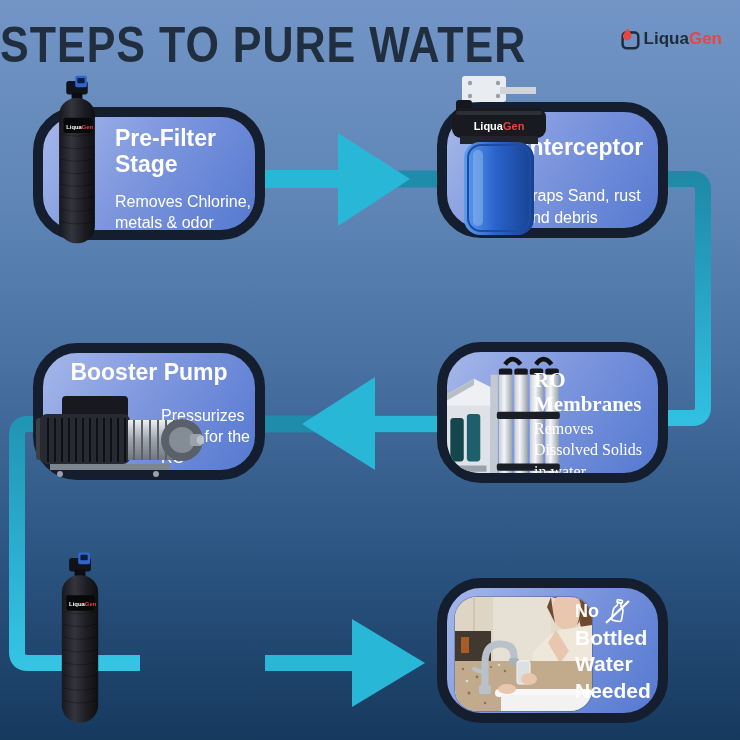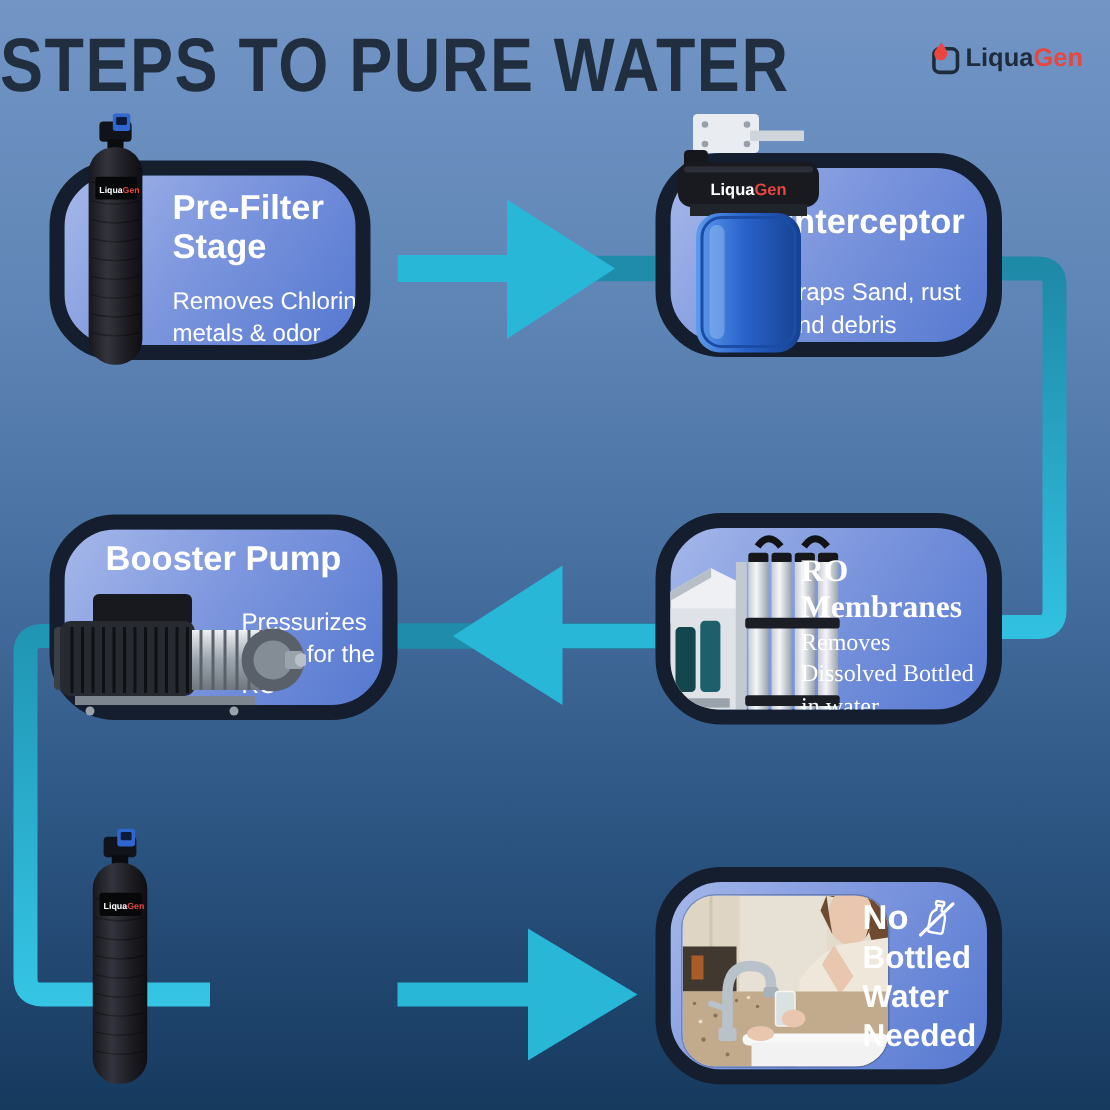--- a/index.html
+++ b/index.html
@@ -27,21 +27,21 @@
   .t-int{position:absolute;left:76px;top:22px;width:130px;}
   .t-int p{margin-top:25px;}
   .t-boost h2{position:absolute;left:0;top:6px;width:100%;text-align:center;}
   .t-boost p{position:absolute;left:118px;top:52px;width:106px;}
   .t-ro{position:absolute;left:87px;top:16px;width:124px;font-family:Liberation Serif, serif;}
   .t-ro h2{font-size:21px;}
   .t-ro p{margin-top:2px;}
   .t-post{position:absolute;left:58px;top:6px;width:158px;}
   .t-post p{margin-top:15px;font-size:13.5px;line-height:1.3;}
   .t-nob{position:absolute;left:128px;top:10px;width:92px;color:#fff;}
-  .t-nob .line1{display:flex;align-items:flex-end;gap:5px;font-size:23px;font-weight:bold;line-height:1.2;}
+  .t-nob .line1{display:flex;align-items:center;gap:5px;font-size:18px;font-weight:bold;line-height:1.2;}
   .t-nob .rest{font-size:21px;font-weight:bold;line-height:1.25;}
   
   .img{position:absolute;z-index:3;}
   .photo-clip{position:absolute;left:8px;top:9px;width:137px;height:114px;border-radius:22px;
     overflow:hidden;box-shadow:0 0 0 1px rgba(20,30,46,.25);}
   svg{display:block;}
 </style>
 </head>
 <body>
 
@@ -75,21 +75,21 @@
     <span class="title">STEPS TO PURE WATER</span>
   </div>
   <div class="logo">
     <svg width="24" height="24" viewBox="0 0 26 26">
       <rect x="5" y="6" width="17" height="17" rx="4" fill="none" stroke="#1e2b3b" stroke-width="2.6"></rect>
       <path d="M10.5 1.5 C13 5 14.6 7.4 14.6 9.6 A4.7 4.7 0 0 1 5.2 9.6 C5.2 7.4 8 5 10.5 1.5 Z" fill="#e8463f"></path>
     </svg>
     <span class="logo-text"><span>Liqua</span><span class="red">Gen</span></span>
   </div>
 
-  <div class="card" style="left:33px;top:107px;width:214px;height:133px">
+  <div class="card" style="left:33px;top:107px;width:232px;height:133px">
     <div class="card-inner">
       <div class="t-pre">
         <h2>Pre-Filter Stage</h2>
         <p>Removes Chlorine, metals &amp; odor</p>
       </div>
     </div>
   </div>
 
   <div class="card" style="left:437px;top:102px;width:231px;height:136px">
     <div class="card-inner">
@@ -137,21 +137,21 @@
           <rect x="52" y="20" width="13" height="102" fill="url(#rtg)"></rect>
           <rect x="67" y="20" width="13" height="102" fill="url(#rtg)"></rect>
           <rect x="82" y="20" width="13" height="102" fill="url(#rtg)"></rect>
           <rect x="97" y="20" width="13" height="102" fill="url(#rtg)"></rect>
         </g>
         <rect x="50" y="56" width="61" height="7" rx="2" fill="#1b1e24"></rect>
         <rect x="50" y="106" width="61" height="7" rx="2" fill="#1b1e24"></rect>
       </svg>
       <div class="t-ro">
         <h2>RO Membranes</h2>
-        <p>Removes Dissolved Bottled in water</p>
+        <p>Removes Dissolved Solids in water</p>
       </div>
     </div>
   </div>
 
 
   <div class="card" style="left:437px;top:578px;width:231px;height:145px">
     <div class="card-inner">
       <div class="photo-clip">
         <svg width="137" height="114" viewBox="0 0 137 114">
           <rect width="137" height="114" fill="#e7e1d5"></rect>

